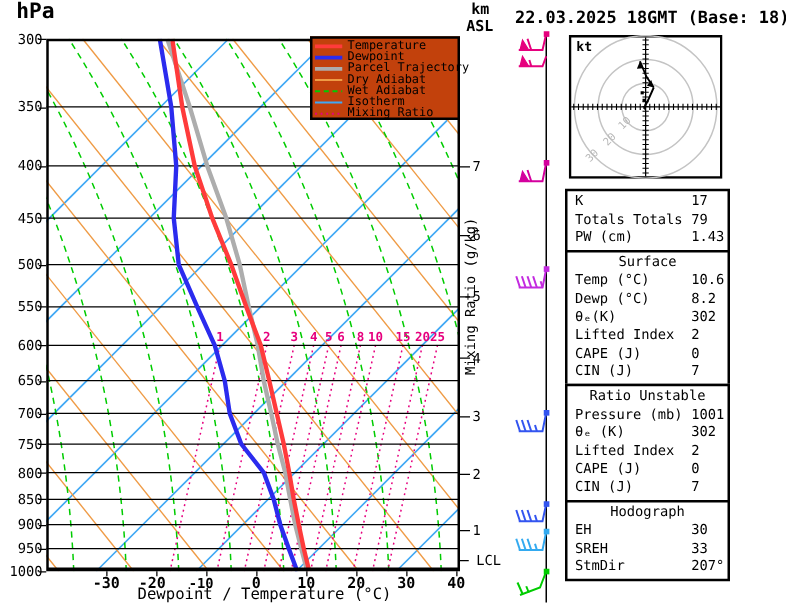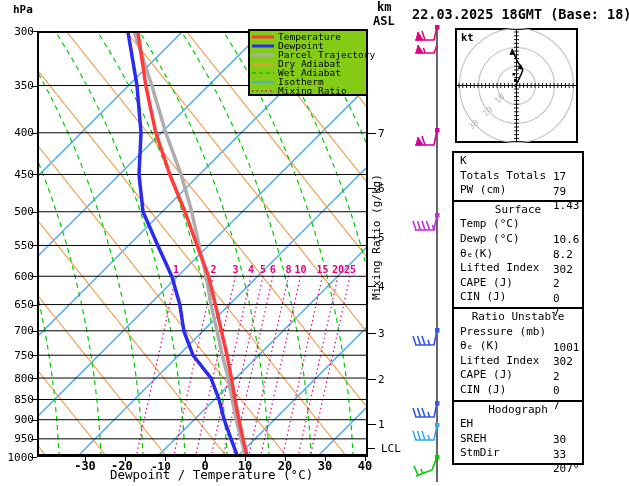--- a/index.html
+++ b/index.html
@@ -6,41 +6,41 @@
   #stage{position:relative;width:629px;height:486px;background:#fff;
          font-family:"DejaVu Sans Mono","Liberation Mono",monospace;color:#000;overflow:hidden;}
   .abs{position:absolute;}
   .lbl{position:absolute;font-size:11px;line-height:11px;white-space:nowrap;}
   .bold{font-weight:bold;}
   #plot-frame{position:absolute;left:37px;top:31px;width:331px;height:426px;
               border:2px solid #000;border-bottom-width:3px;box-sizing:border-box;}
   #plot-svg{position:absolute;left:37px;top:31px;}
   .tickdiv{position:absolute;background:#000;}
   #legend{position:absolute;left:248px;top:29px;width:120px;height:67px;border:2px solid #000;
-          background:#84cc16;box-sizing:border-box;padding:1px 0 0 2px;}
+          background:#c2410c;box-sizing:border-box;padding:1px 0 0 2px;}
   .leg-row{display:flex;align-items:center;height:9px;}
   .leg-swatch{width:22px;margin-right:4px;flex:none;}
   .leg-text{font-size:9.5px;line-height:9px;white-space:nowrap;}
   #mixlabel{position:absolute;left:370px;top:300px;transform:rotate(-90deg);transform-origin:0 0;
             font-size:11px;white-space:nowrap;}
   #tables{position:absolute;left:452px;top:153px;width:132px;}
   .tbox{border:2px solid #000;background:#fff;margin-top:-2px;padding:1px 0 2px 0;}
   .trow{position:relative;height:14.6px;font-size:11px;line-height:14px;padding-left:6px;}
-  .tval{position:absolute;left:99px;top:0;margin-top:16px;}
+  .tval{position:absolute;left:99px;top:0;}
   .thead{text-align:center;font-size:11px;line-height:14px;height:14.6px;}
   #hodo{position:absolute;left:455px;top:28px;}
   #copyright{position:absolute;left:447px;top:468px;font-size:12.5px;font-weight:bold;}
   .kmlbl{position:absolute;font-size:11px;line-height:11px;}
 </style>
 </head>
 <body>
 
 <div id="stage">
 
-  <div class="lbl bold" style="left:13px;top:4px;font-size:11px;">hPa</div>
+  <div class="lbl bold" style="left:13px;top:4px;font-size:17px;">hPa</div>
   <div class="lbl bold" style="left:377px;top:2px;font-size:12px;">km</div>
   <div class="lbl bold" style="left:373px;top:16px;font-size:12px;">ASL</div>
   <div class="lbl bold" style="left:412px;top:9px;font-size:13.5px;">22.03.2025 18GMT (Base: 18)</div>
 
   <svg id="plot-svg" width="331" height="426" viewBox="0 0 331 426">
       <line x1="-280" y1="426" x2="146" y2="0" stroke="#3fa8f5" stroke-width="1.3"></line>
       <line x1="-200" y1="426" x2="226" y2="0" stroke="#3fa8f5" stroke-width="1.3"></line>
       <line x1="-120" y1="426" x2="306" y2="0" stroke="#3fa8f5" stroke-width="1.3"></line>
       <line x1="-40" y1="426" x2="386" y2="0" stroke="#3fa8f5" stroke-width="1.3"></line>
       <line x1="40" y1="426" x2="466" y2="0" stroke="#3fa8f5" stroke-width="1.3"></line>

